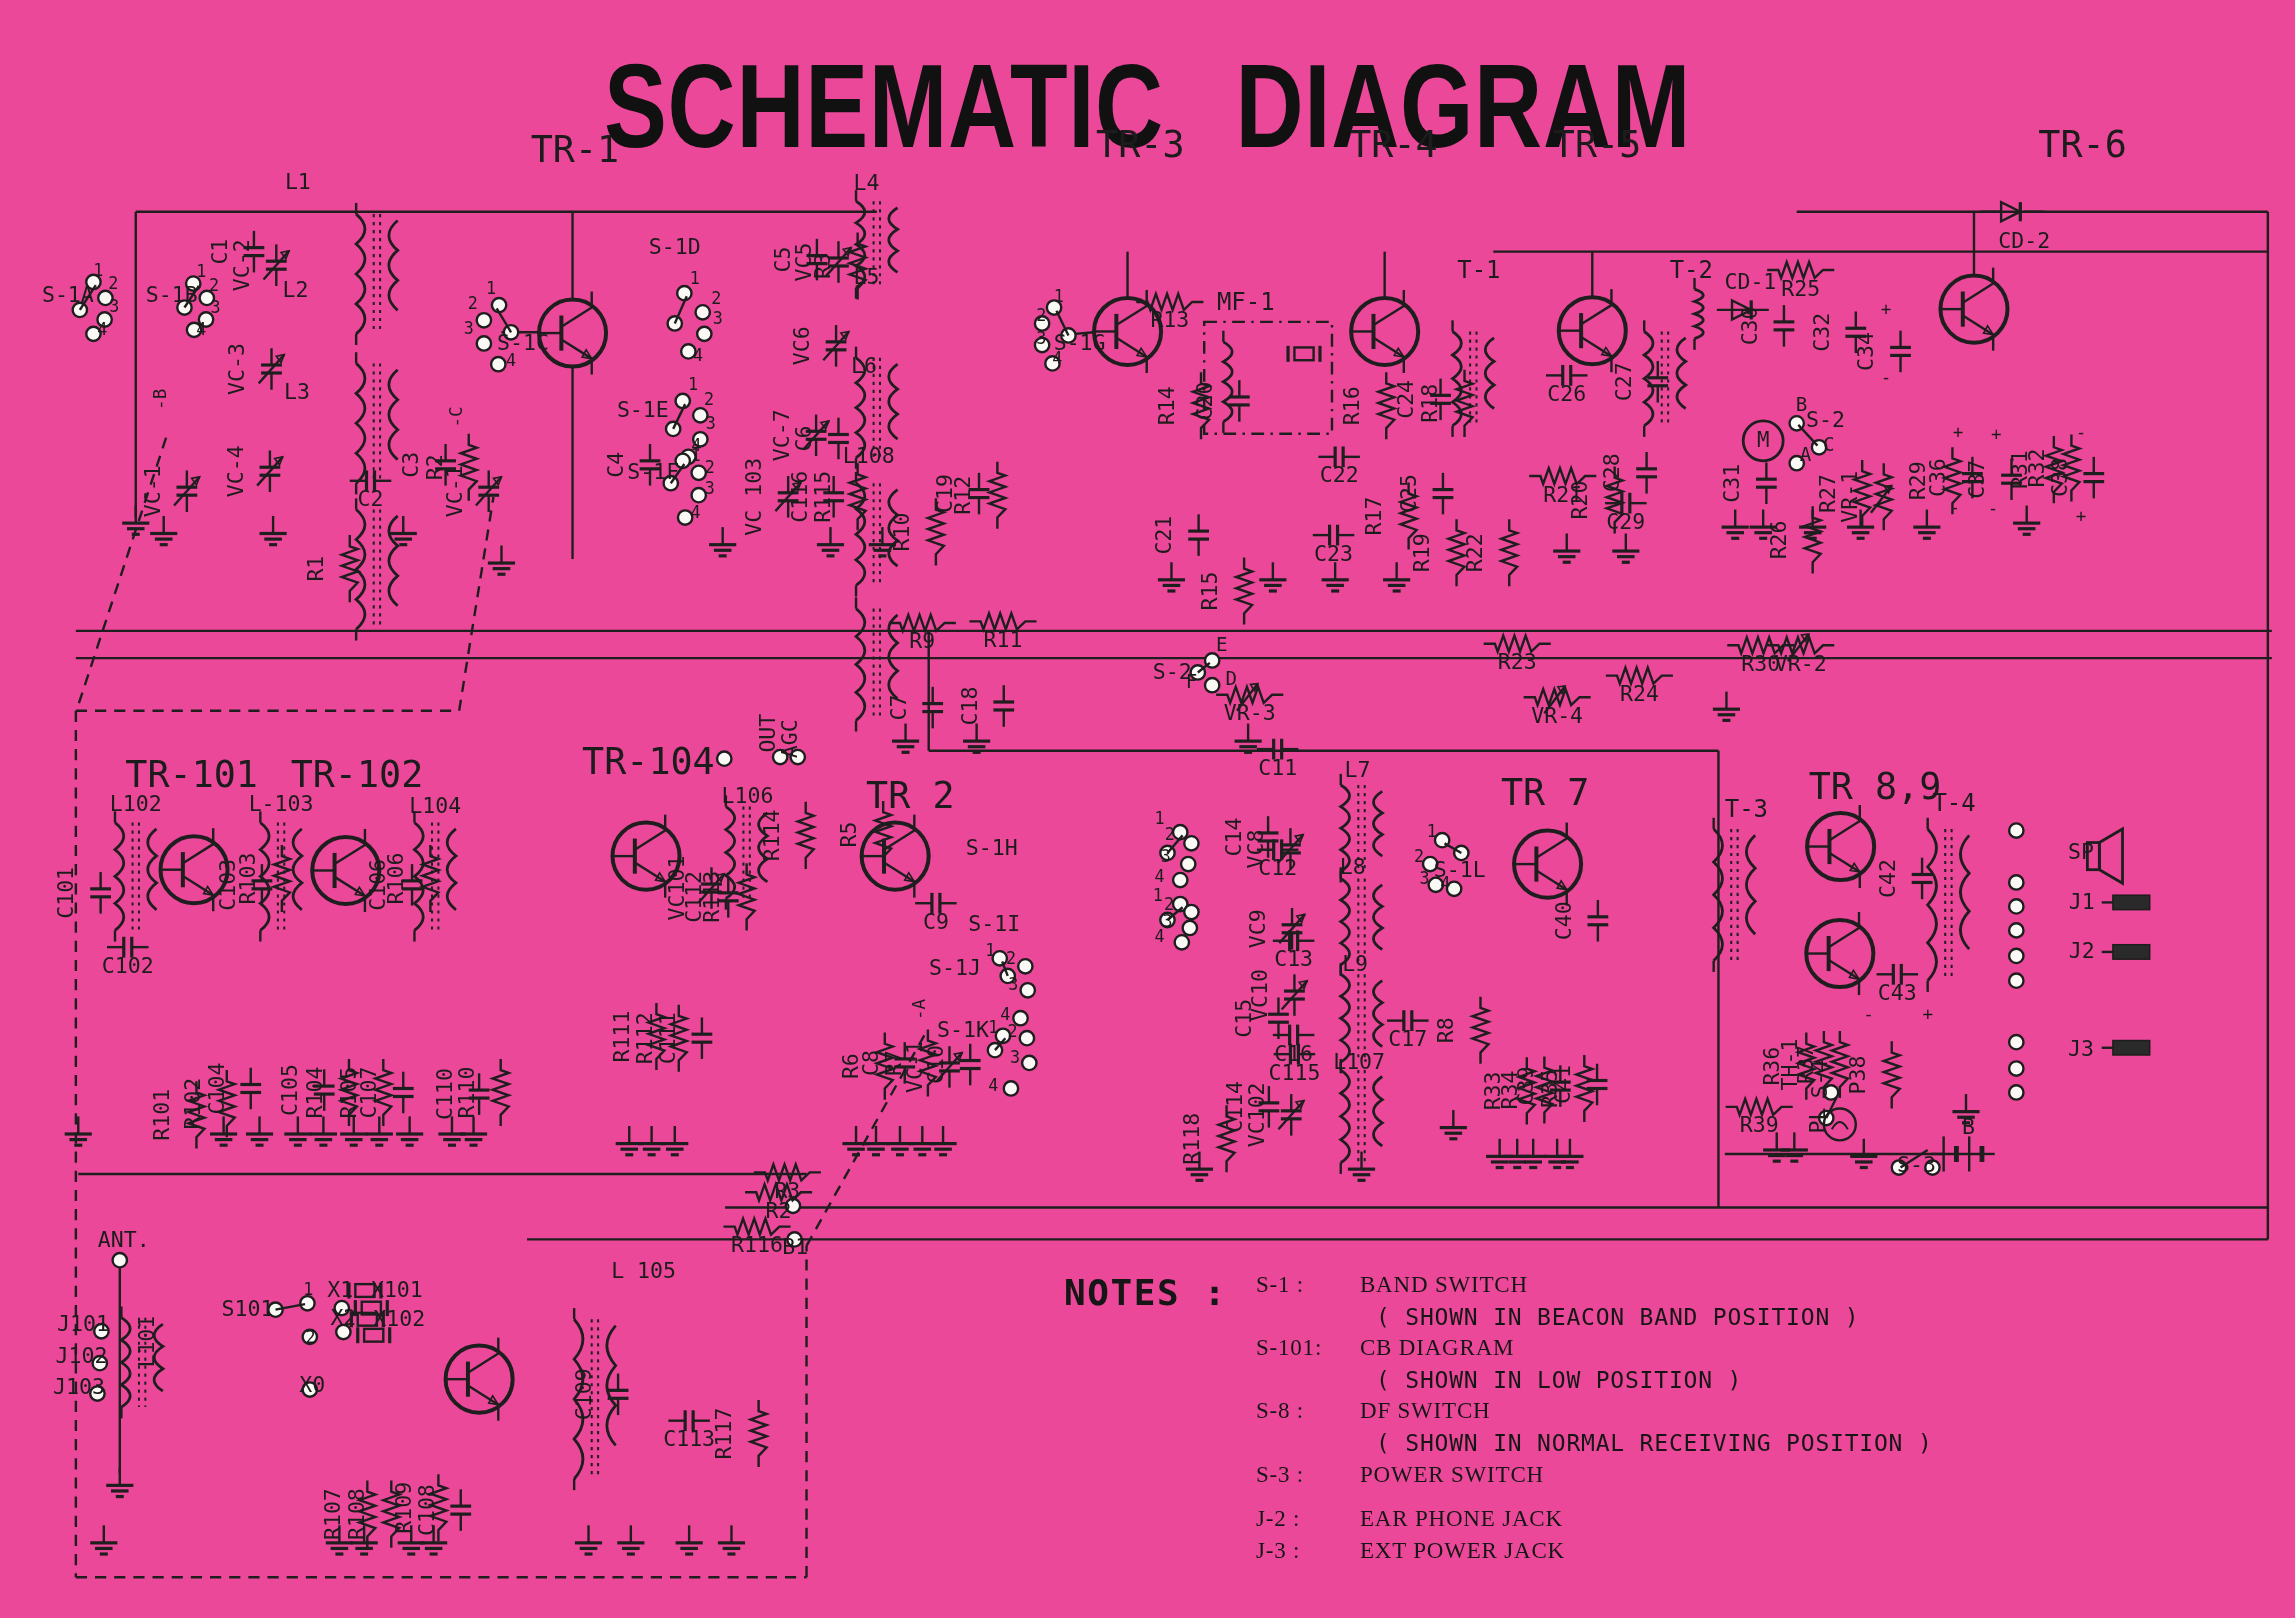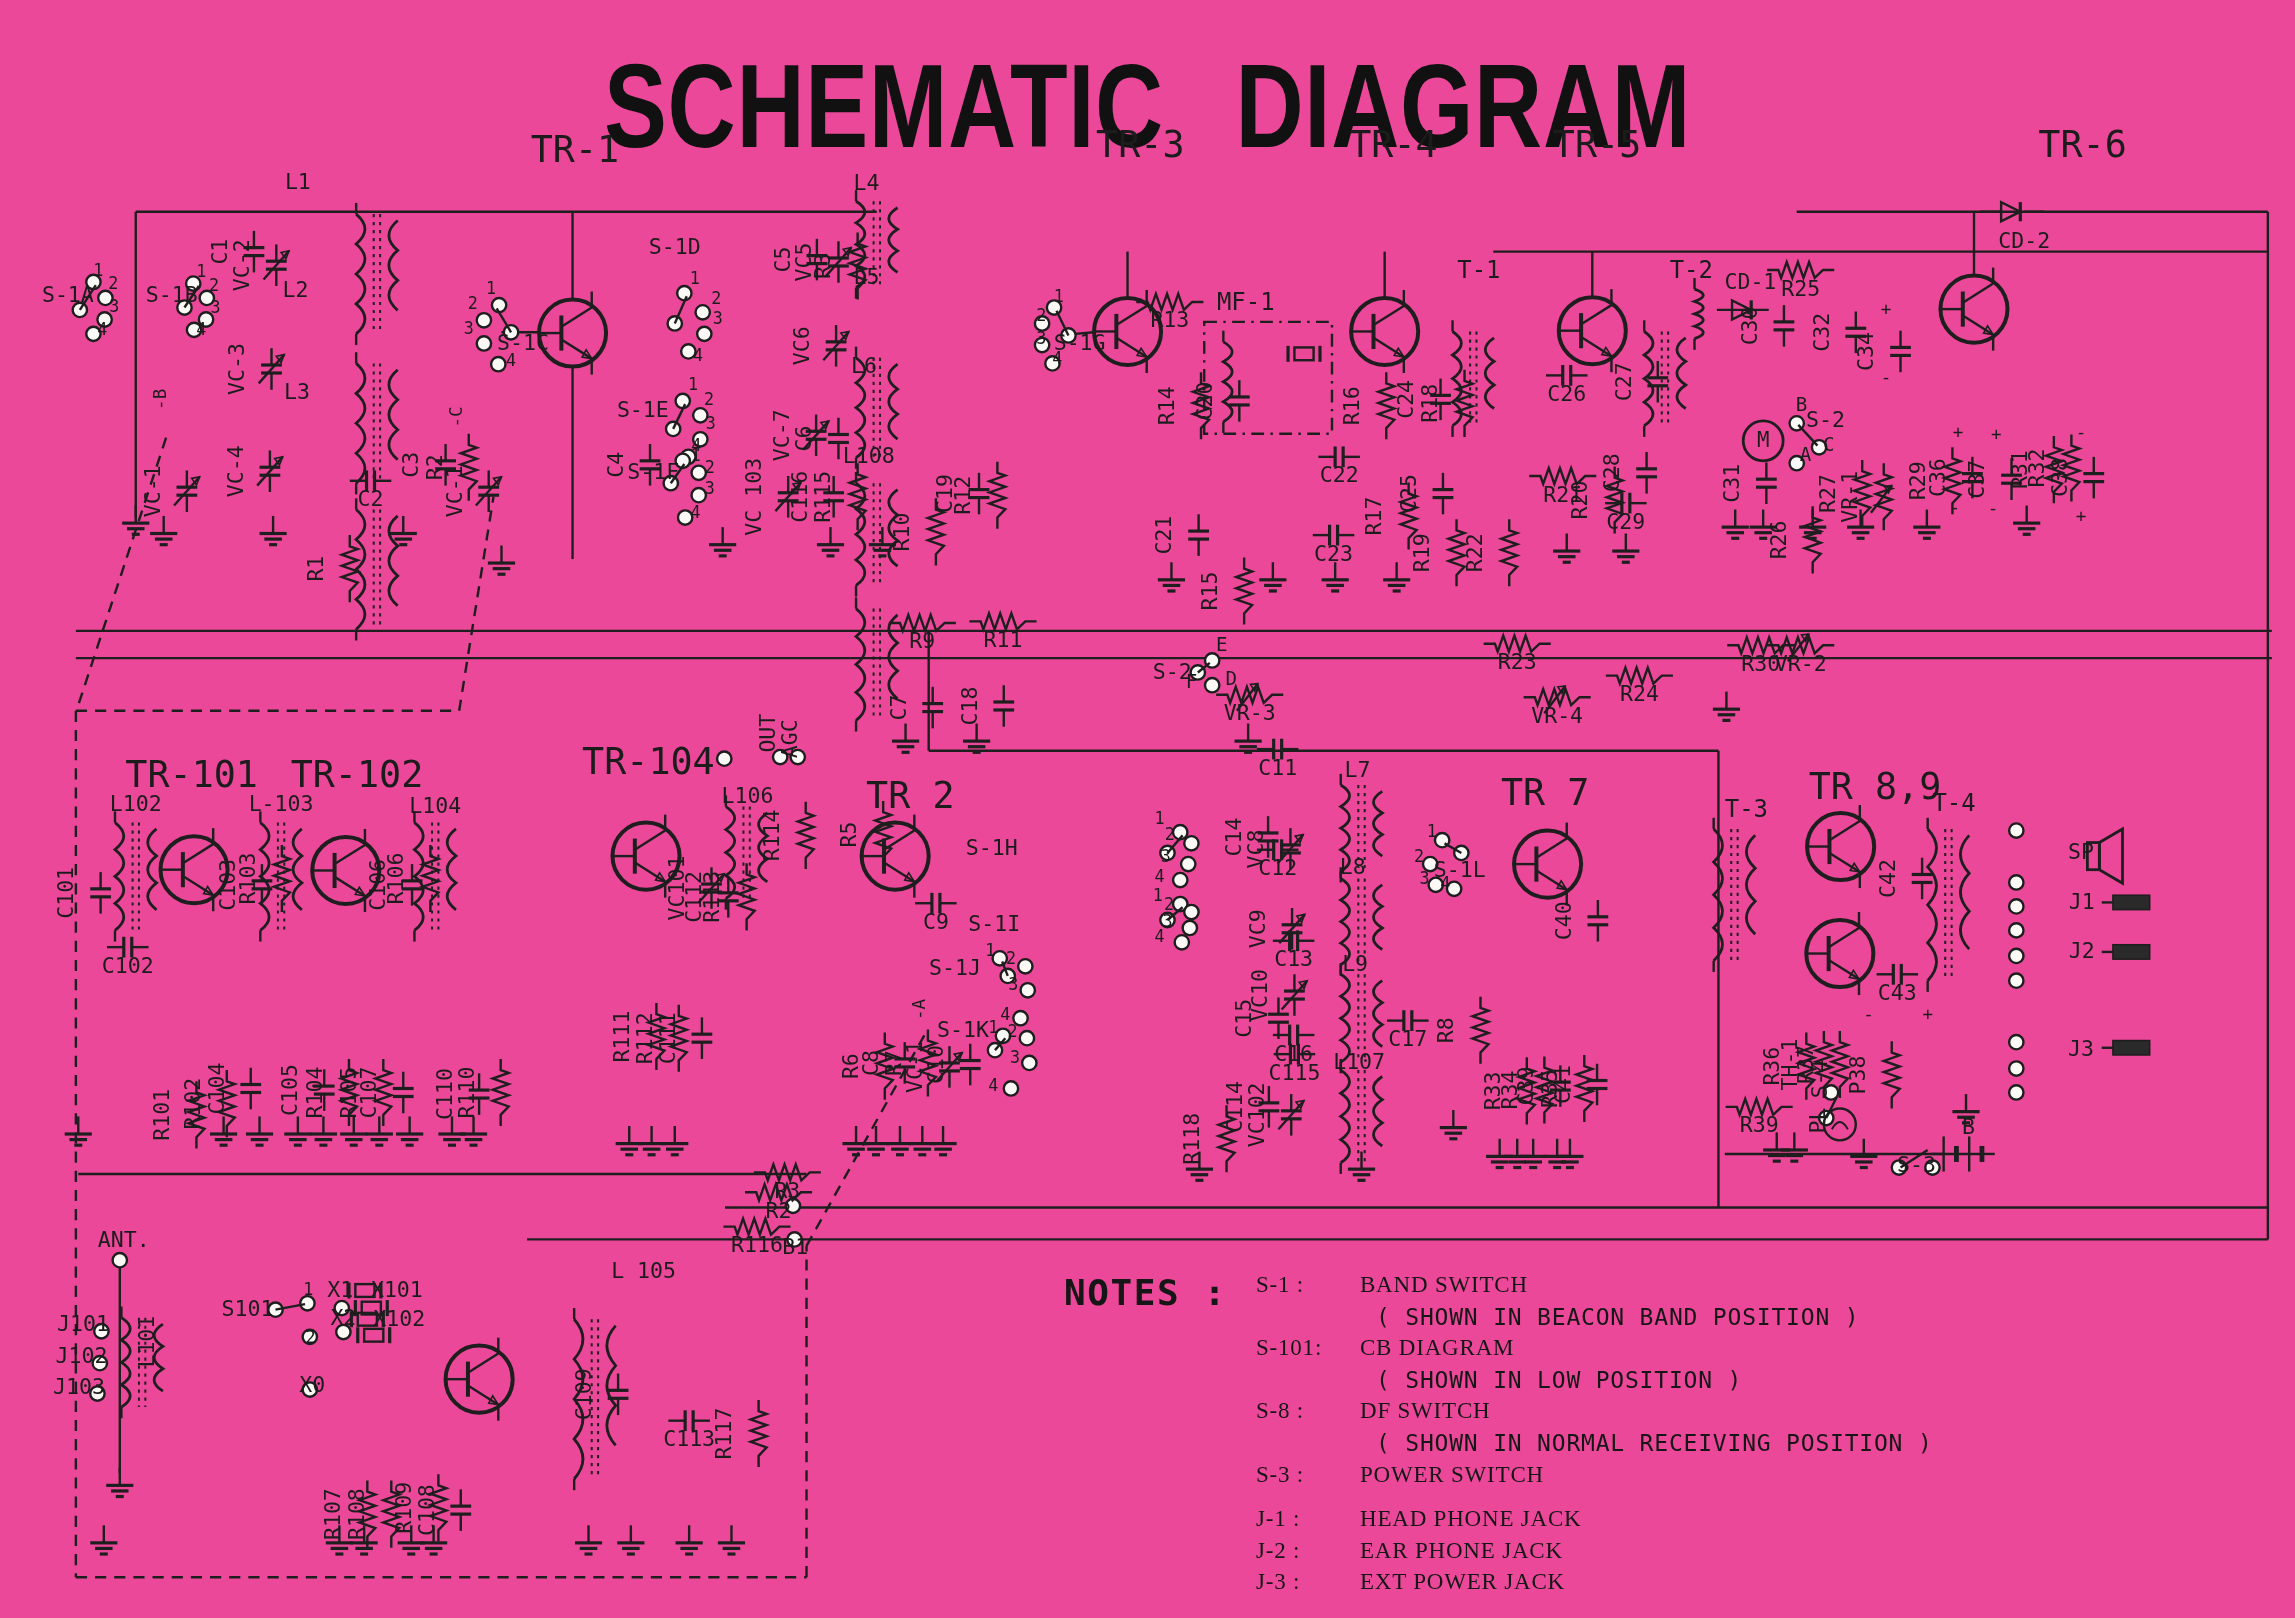--- a/index.html
+++ b/index.html
@@ -1372,23 +1372,20 @@
         </div><div class="nsub">( SHOWN IN BEACON BAND POSITION )</div><div class="nrow">
           <span class="nk">S-101:</span>
           <span class="nv">CB DIAGRAM</span>
         </div><div class="nsub">( SHOWN IN LOW  POSITION )</div><div class="nrow">
           <span class="nk">S-8 :</span>
           <span class="nv">DF SWITCH</span>
         </div><div class="nsub">( SHOWN IN NORMAL RECEIVING POSITION )</div><div class="nrow">
           <span class="nk">S-3 :</span>
           <span class="nv">POWER SWITCH</span>
         </div><div class="gapper"></div><div class="nrow">
-          <span class="nk">J-1 :</span>
-          <span class="nv">HEAD PHONE JACK</span>
-        </div><div class="nrow">
           <span class="nk">J-2 :</span>
           <span class="nv">EAR  PHONE JACK</span>
         </div><div class="nrow">
           <span class="nk">J-3 :</span>
           <span class="nv">EXT  POWER JACK</span>
         </div></div>
   </div>
 </div>
 
 

